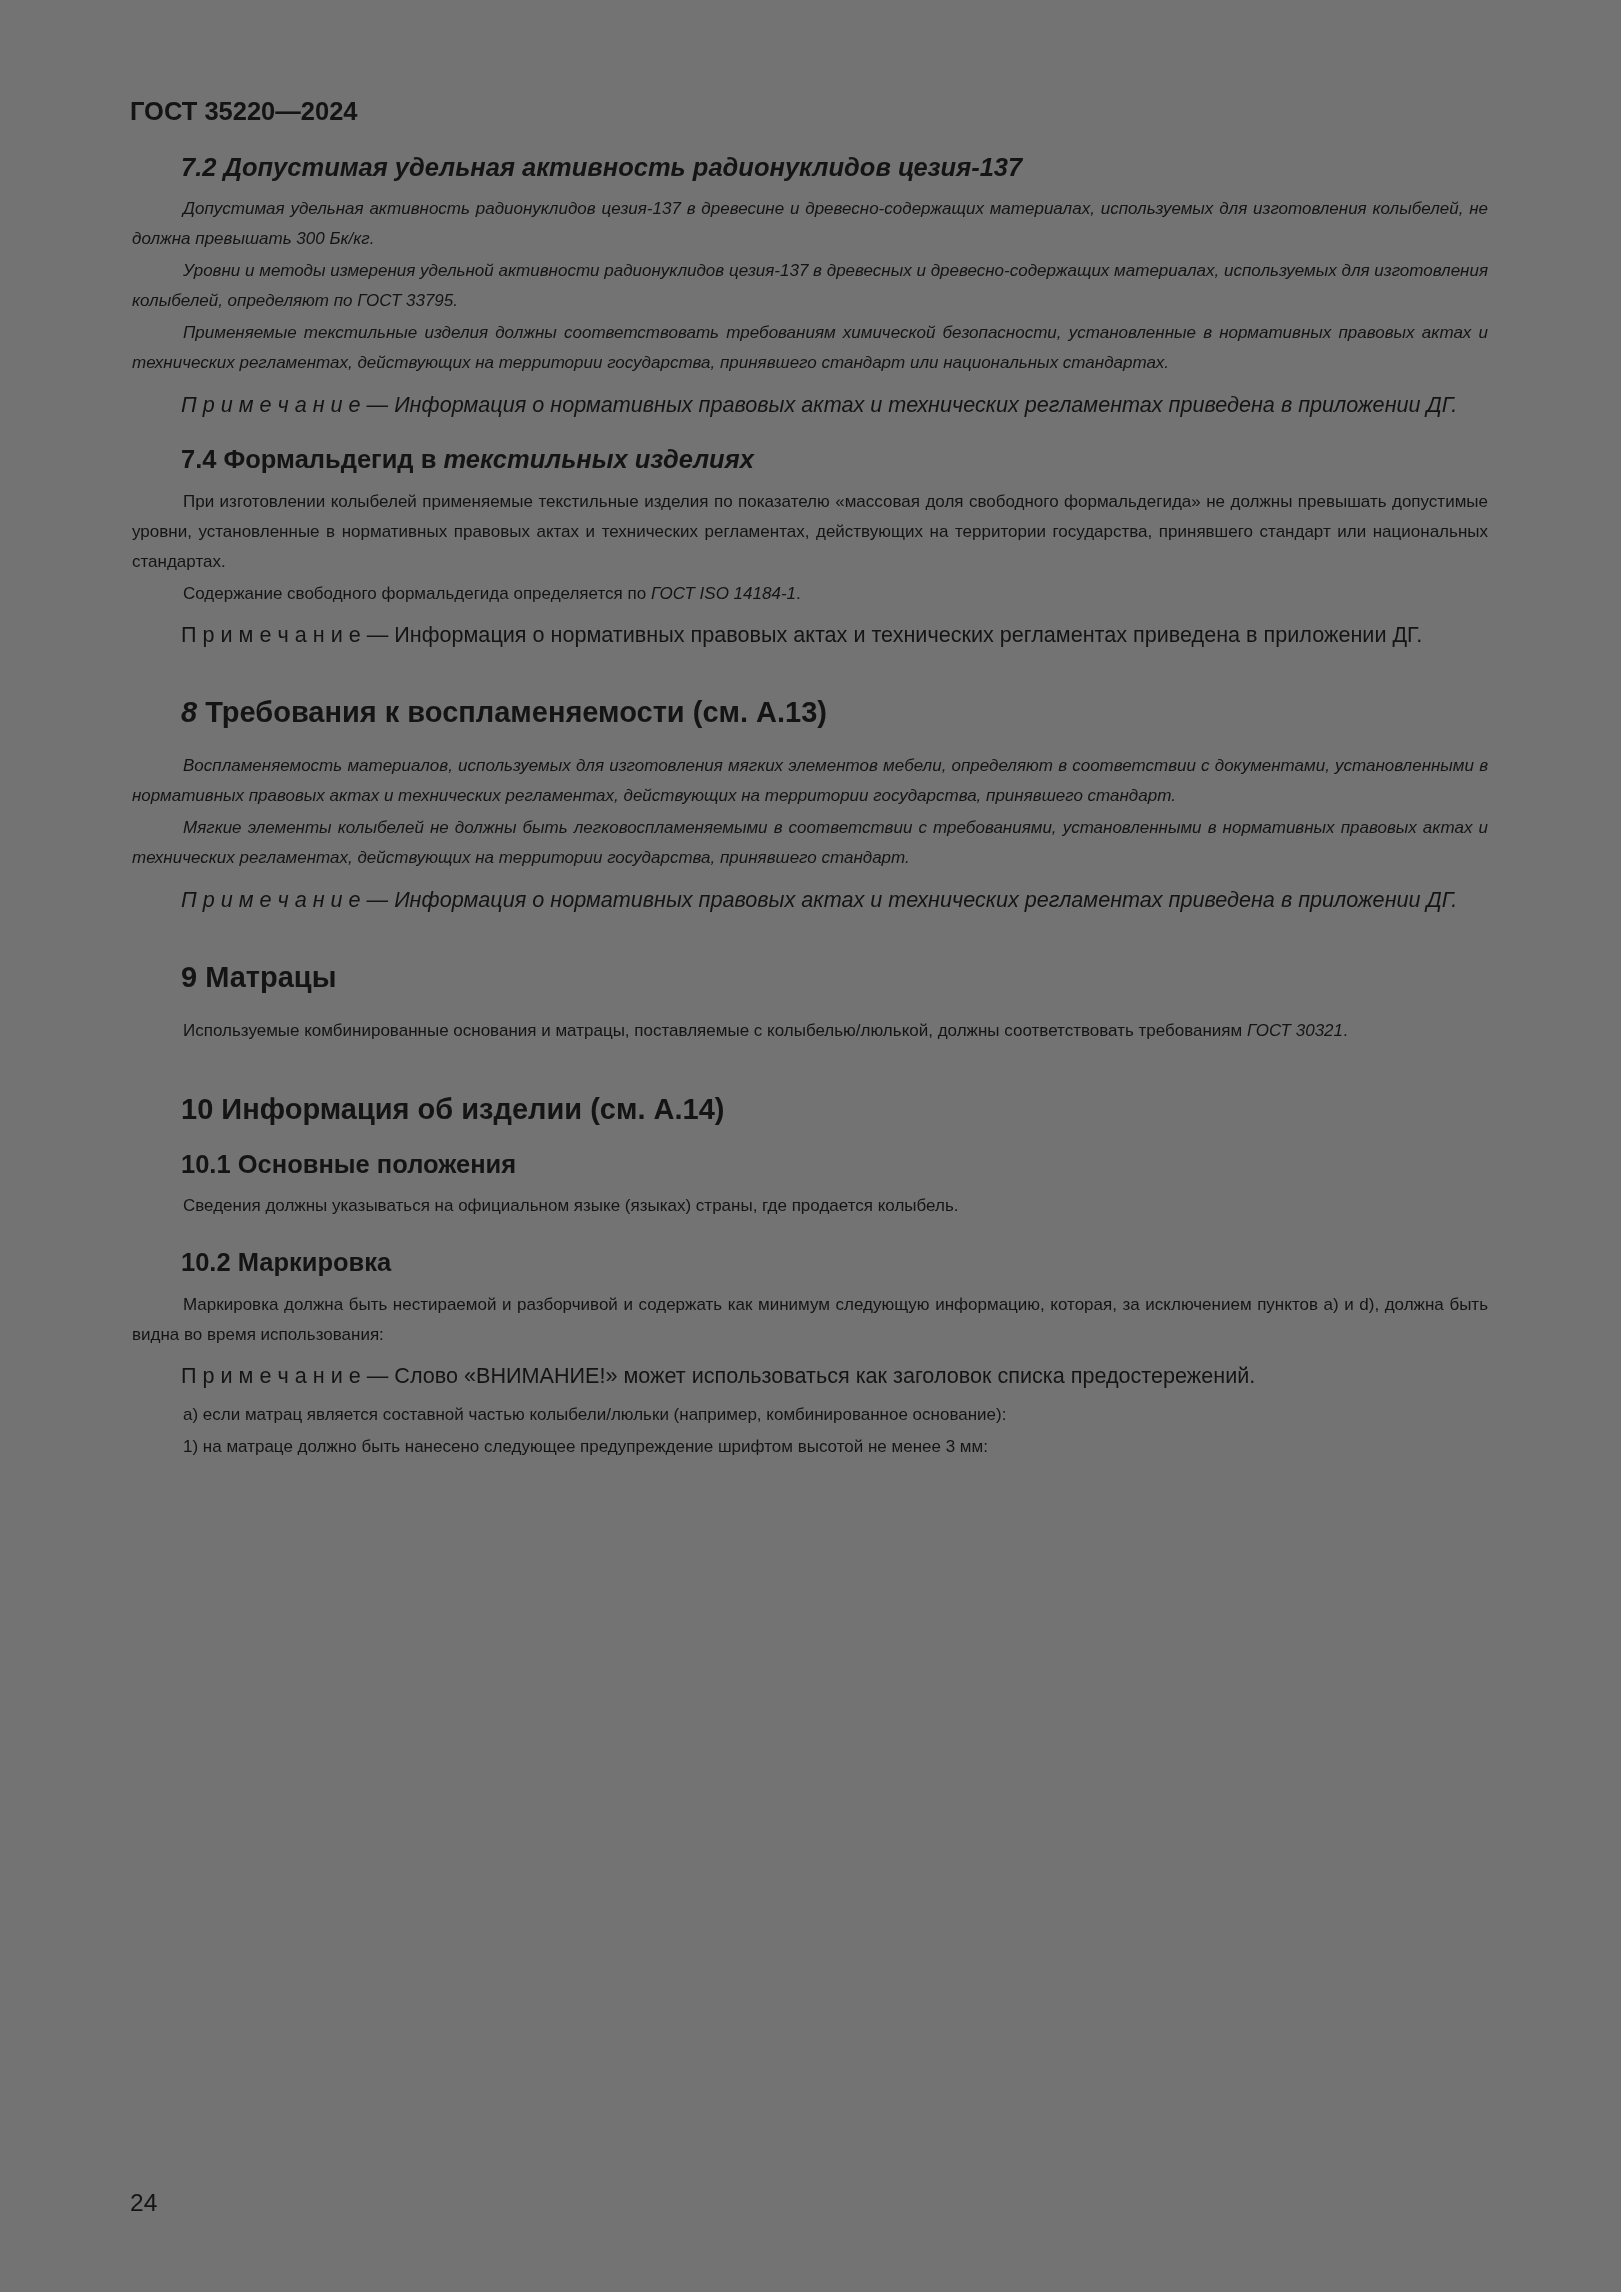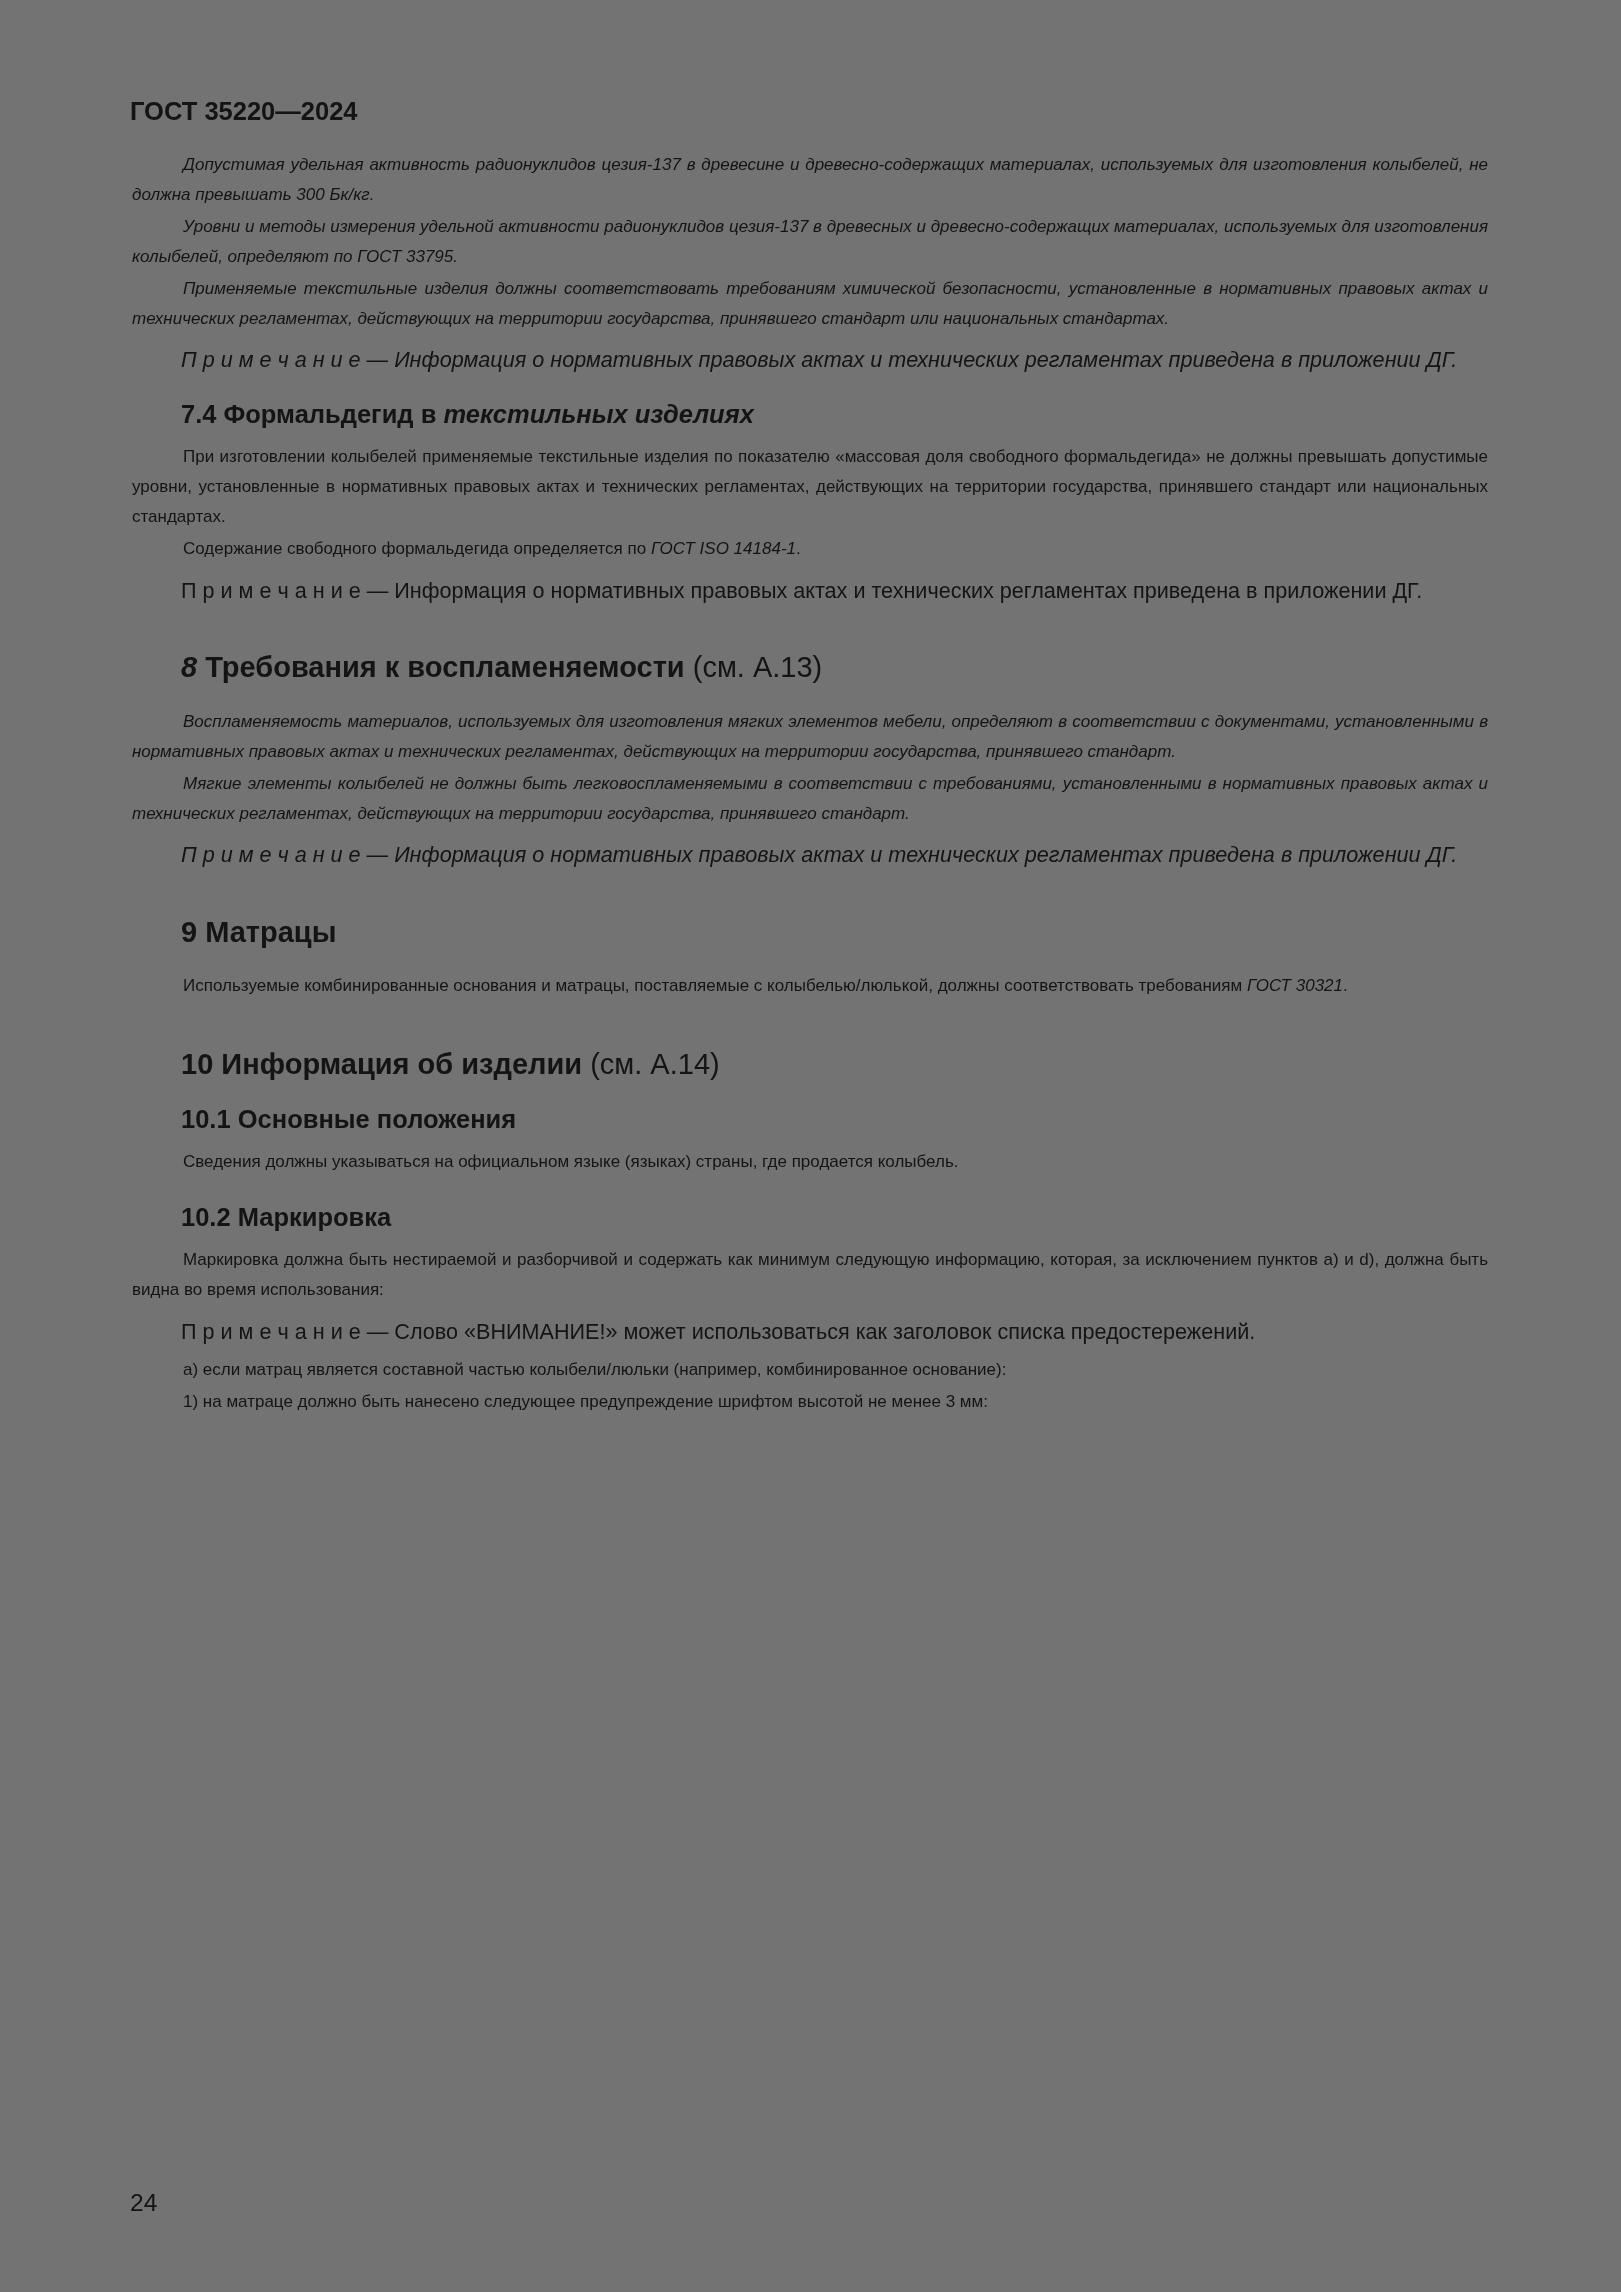--- a/index.html
+++ b/index.html
@@ -47,41 +47,42 @@
     text-indent: 51px;
     margin: 25.5px 0 12.7px 0;
   }
   h2.sec {
     font-size: 29px;
     line-height: 36px;
     font-weight: bold;
     text-indent: 51px;
     margin: 45px 0 21.6px 0;
   }
-  h2.sec .ref, h2.sec .ref-normal { font-weight: normal; text-align: right; }
+  h2.sec .ref, h2.sec .ref-normal { font-weight: bold; text-align: right; }
   h3.sub.tight { margin-top: 7.8px; }
   .italic { font-style: italic; }
   .upright { font-style: normal; }
   .page-number {
     position: absolute;
     left: 130px;
     top: 2188px;
     font-size: 24.5px;
     line-height: 29px;
     margin: 0;
   }
 </style>
 </head>
 <body>
 
 <div class="page">
   <div class="content">
 
     <p class="running-header">ГОСТ 35220—2024</p>
 
+    <h3 class="sub italic">7.2 Допустимая удельная активность радионуклидов цезия-137</h3>
     <p class="body italic">Допустимая удельная активность радионуклидов цезия-137 в древесине и древесно-содержащих материалах, используемых для изготовления колыбелей, не должна превышать 300 Бк/кг.</p>
     <p class="body italic">Уровни и методы измерения удельной активности радионуклидов цезия-137 в древесных и древесно-содержащих материалах, используемых для изготовления колыбелей, определяют по ГОСТ 33795.</p>
 
     <p class="body italic">Применяемые текстильные изделия должны соответствовать требованиям химической безопасности, установленные в нормативных правовых актах и технических регламентах, действующих на территории государства, принявшего стандарт или национальных стандартах.</p>
     <p class="note italic">П р и м е ч а н и е — Информация о нормативных правовых актах и технических регламентах приведена в приложении ДГ.</p>
 
     <h3 class="sub"><span class="upright">7.4 Формальдегид в </span><span class="italic">текстильных изделиях</span></h3>
     <p class="body">При изготовлении колыбелей применяемые текстильные изделия по показателю «массовая доля свободного формальдегида» не должны превышать допустимые уровни, установленные в нормативных правовых актах и технических регламентах, действующих на территории государства, принявшего стандарт или национальных стандартах.</p>
     <p class="body"><span>Содержание свободного формальдегида определяется по </span><span class="italic">ГОСТ ISO 14184-1</span><span>.</span></p>
     <p class="note">П р и м е ч а н и е — Информация о нормативных правовых актах и технических регламентах приведена в приложении ДГ.</p>

